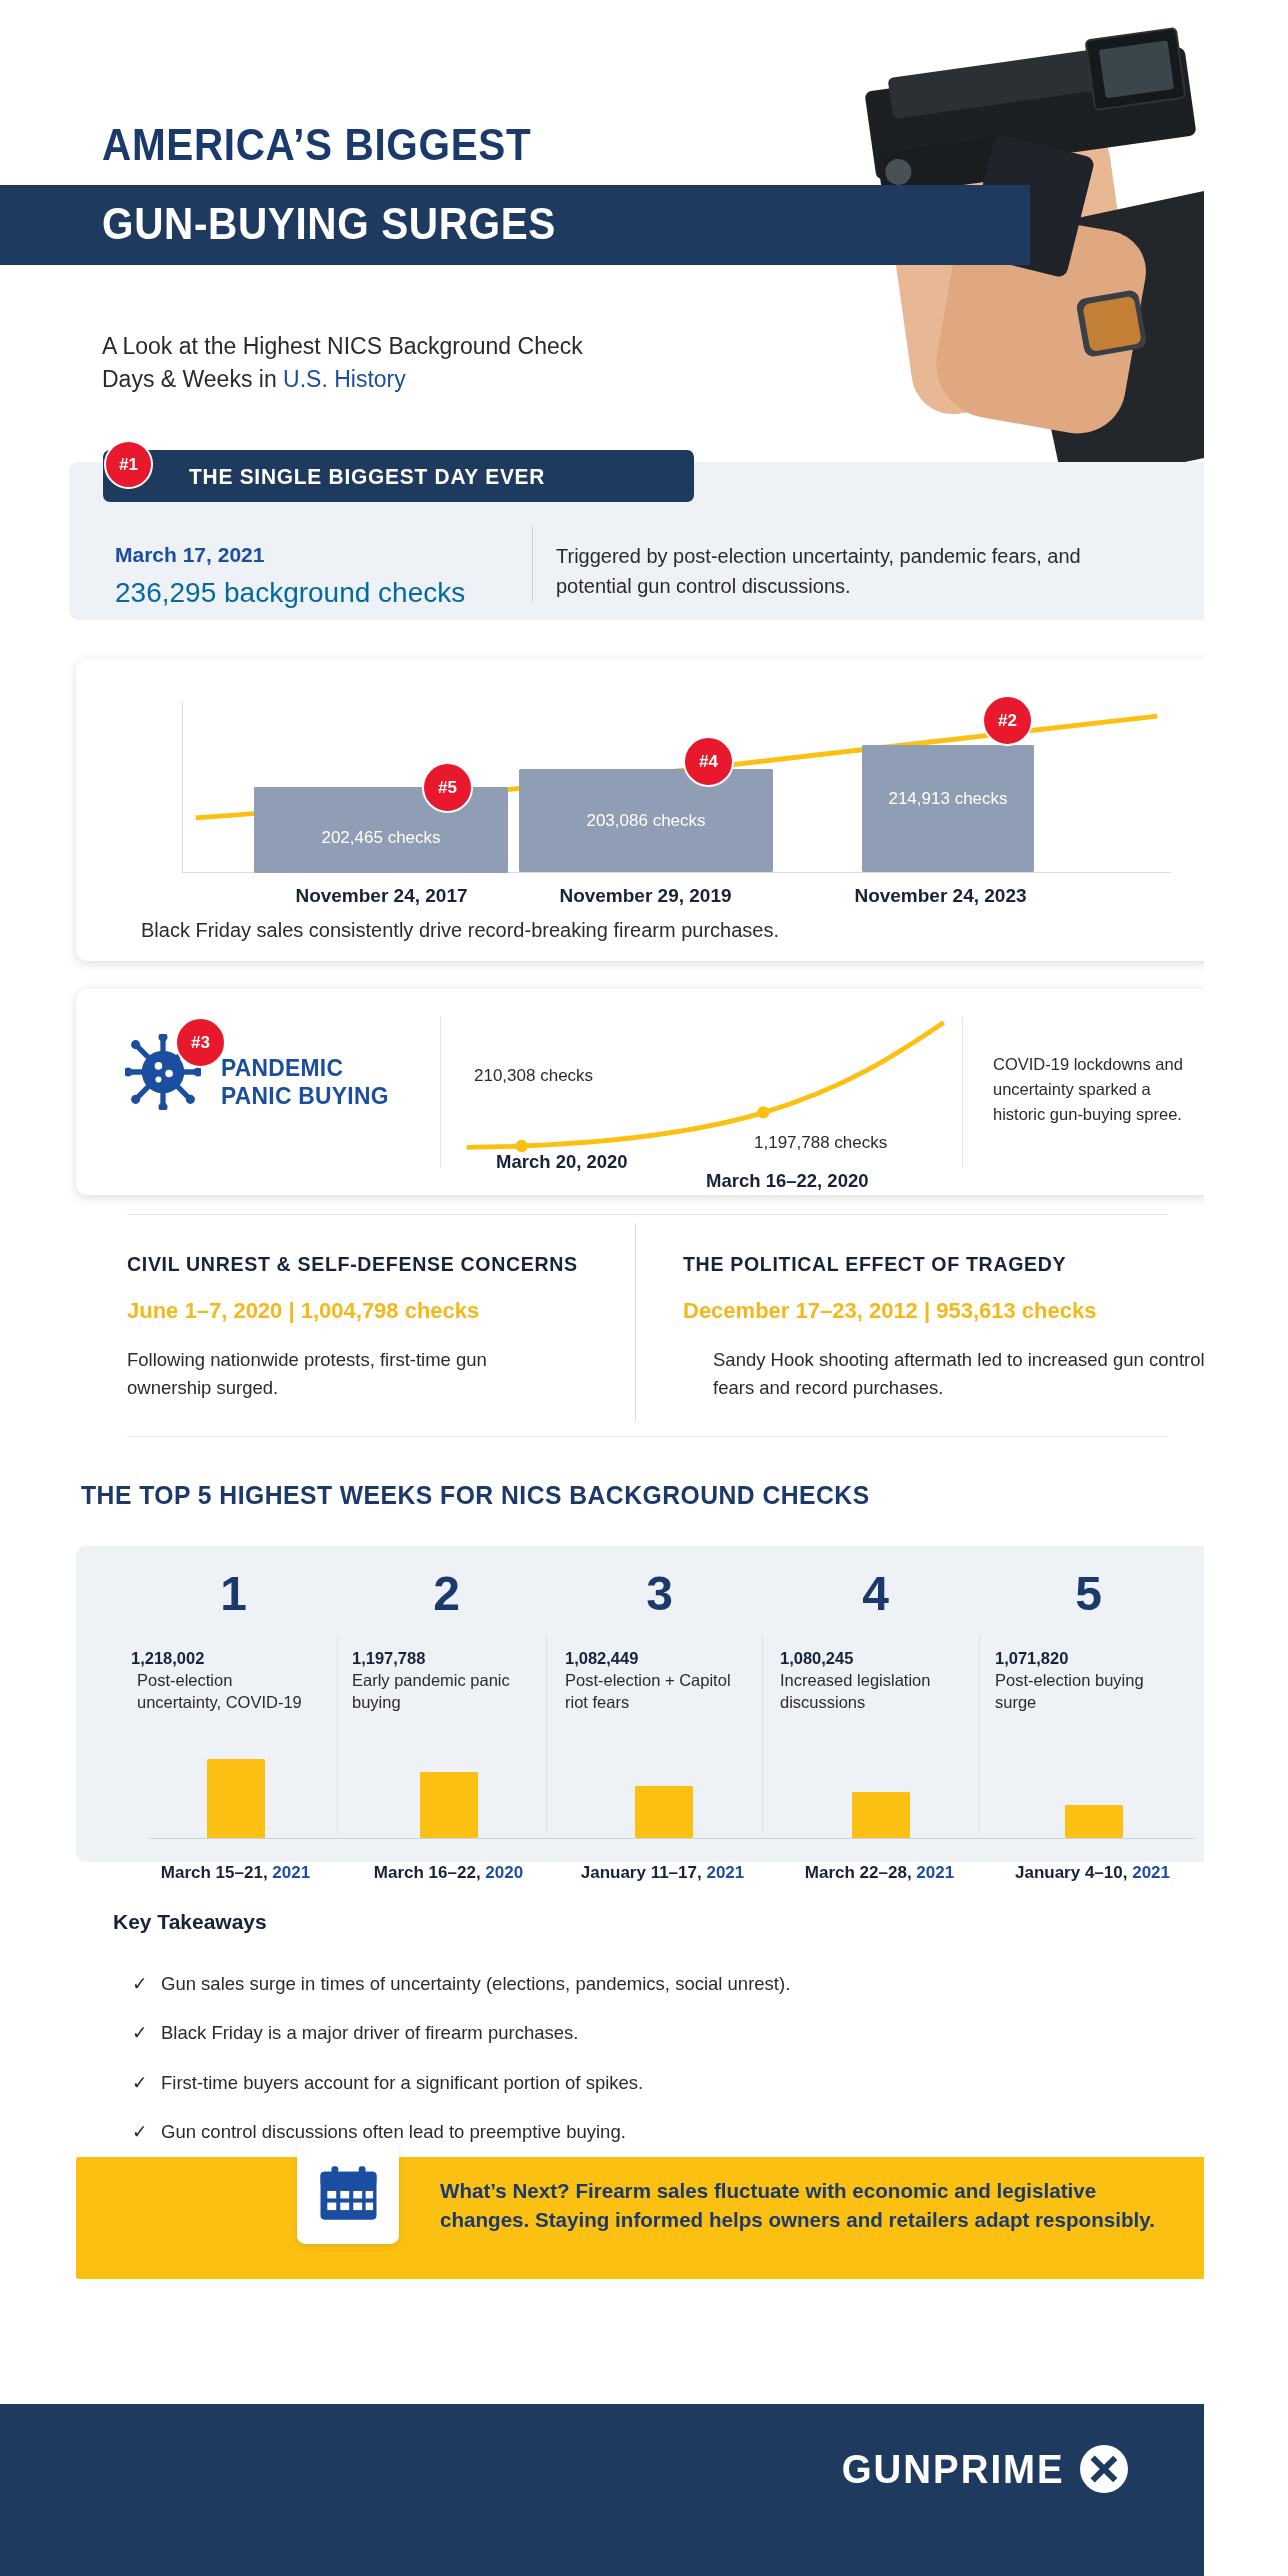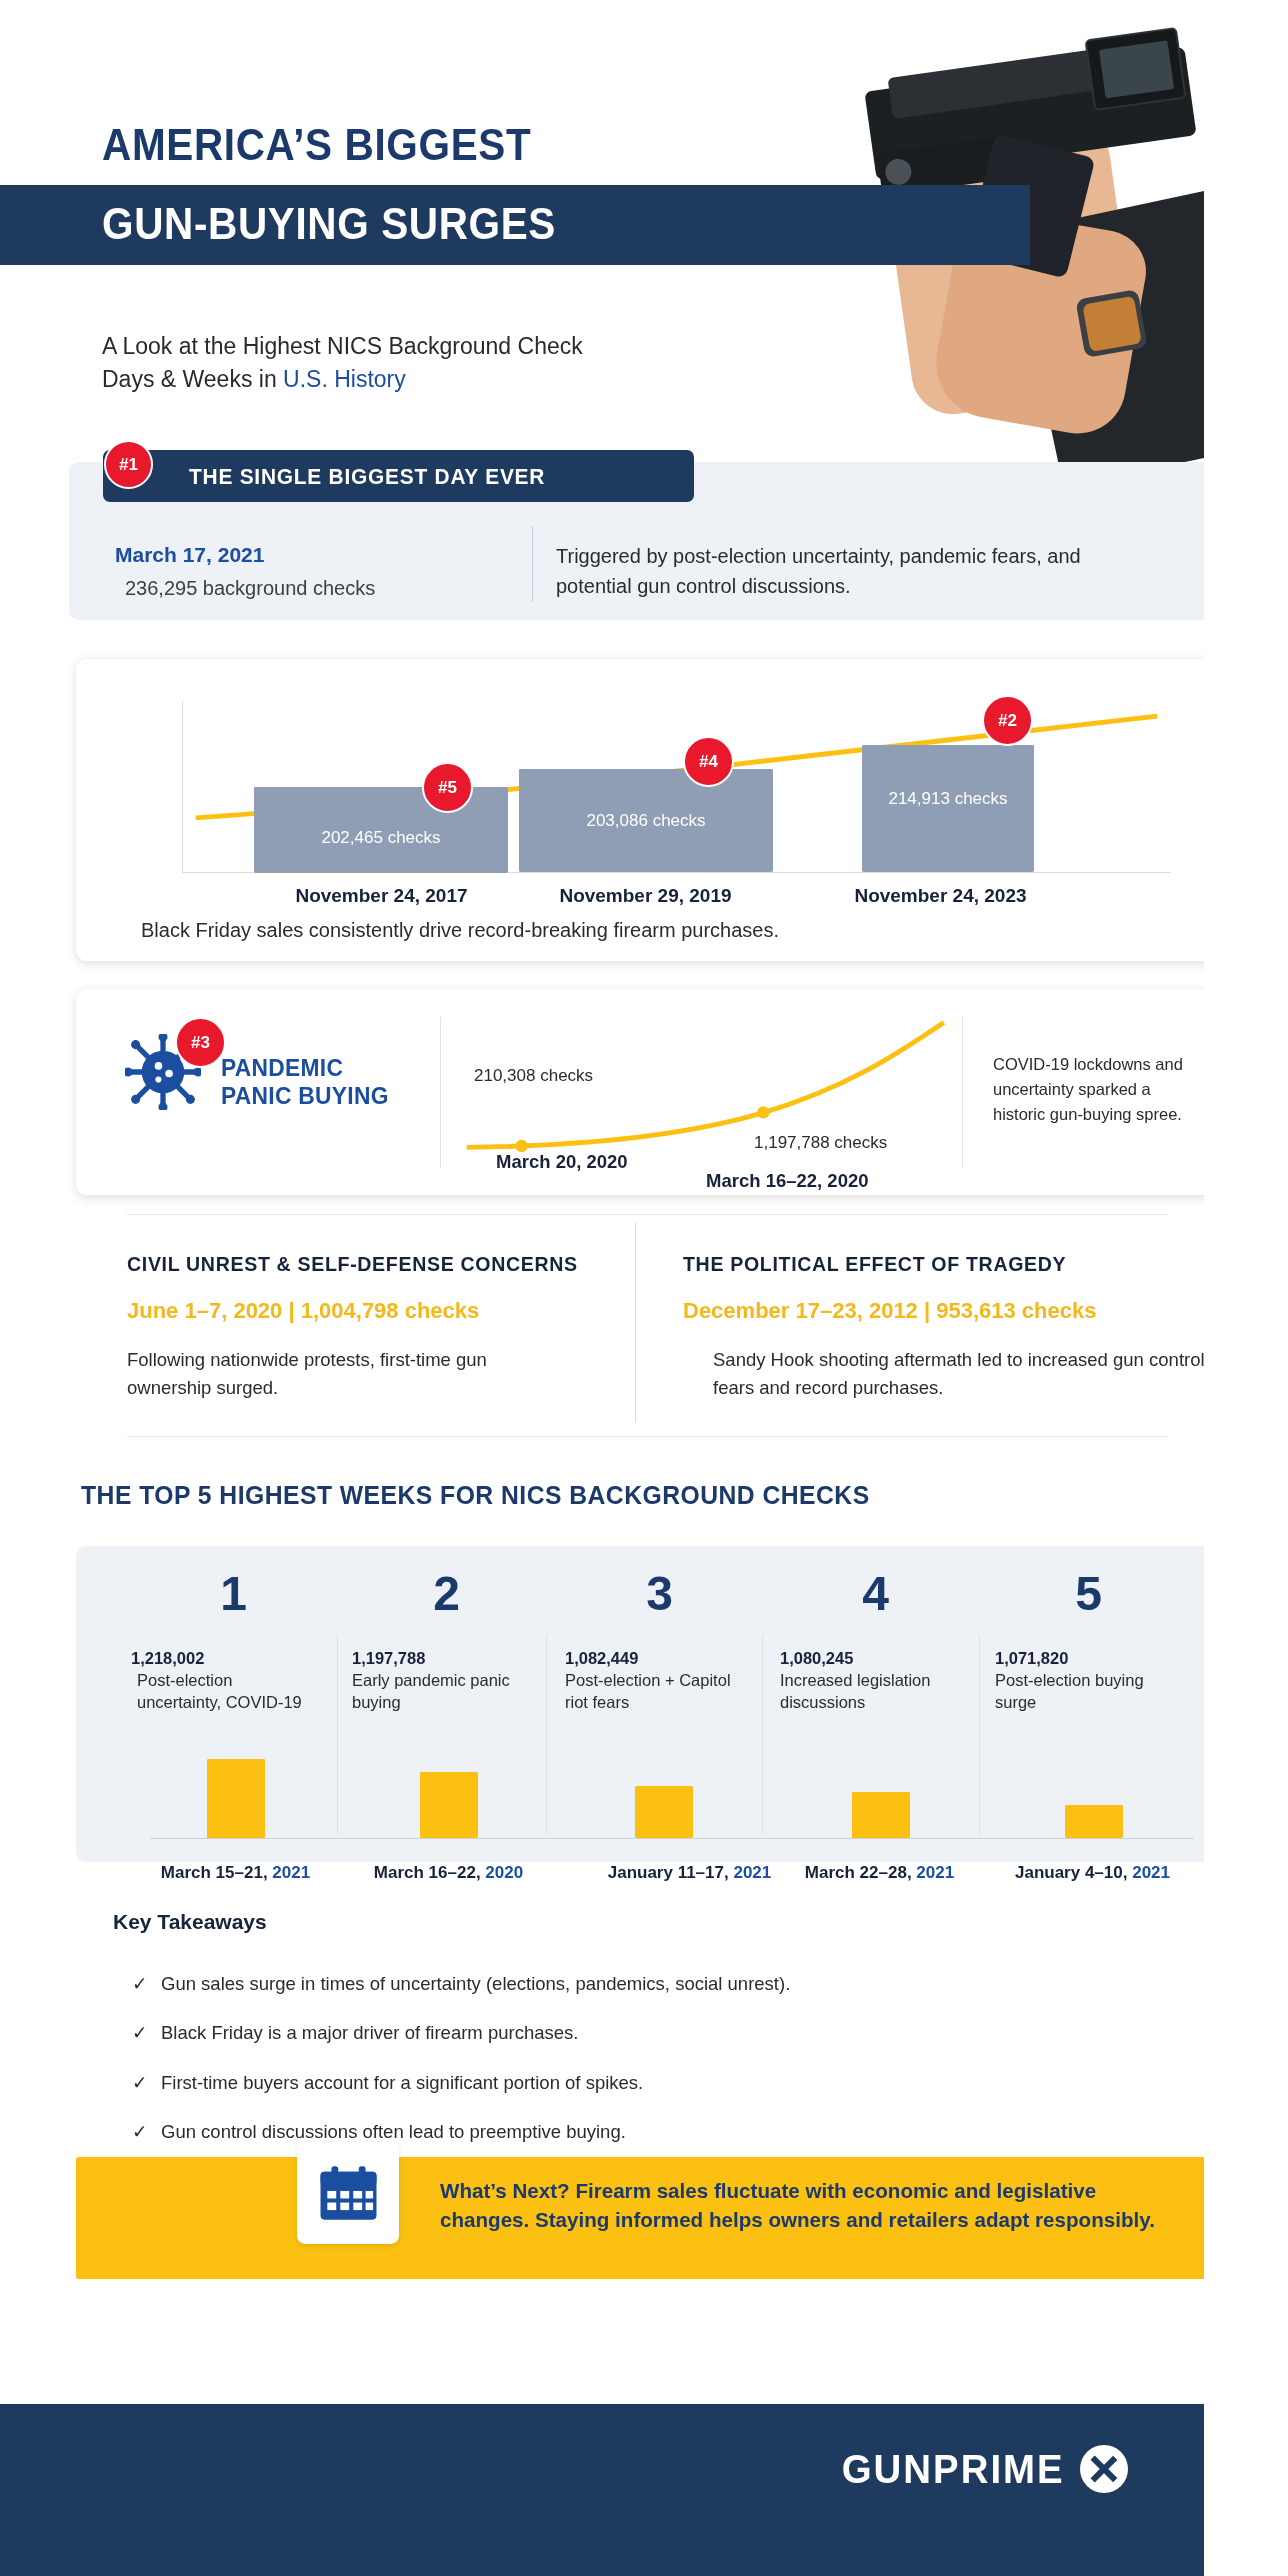--- a/index.html
+++ b/index.html
@@ -200,23 +200,23 @@
   .badge1 { left: 104px; top: 440px; width: 49px; height: 49px; font-size: 17px; }
   .sec1-date {
     position: absolute;
     left: 115px; top: 543px;
     font-size: 21px;
     font-weight: bold;
     color: #1b4ea0;
   }
   .sec1-checks {
     position: absolute;
-    left: 125px; top: 577px;
-    font-size: 20px;
-    color: #404040;
+    left: 115px; top: 577px;
+    font-size: 28px;
+    color: #0369a1;
   }
   .sec1-divider {
     position: absolute;
     left: 532px; top: 526px;
     width: 1.4px; height: 76px;
     background: #c9cfd9;
   }
   .sec1-desc {
     position: absolute;
     left: 556px; top: 541px;
@@ -715,21 +715,21 @@
   <div class="t5-bar" style="left:207px; top:1759px; width:58px; height:80px;"></div>
   <div class="t5-bar" style="left:420px; top:1772px; width:58px; height:66px;"></div>
   <div class="t5-bar" style="left:635px; top:1786px; width:58px; height:52px;"></div>
   <div class="t5-bar" style="left:852px; top:1792px; width:58px; height:47px;"></div>
   <div class="t5-bar" style="left:1065px; top:1805px; width:58px; height:33px;"></div>
 
   <div class="t5-axis"></div>
 
   <div class="t5-date" style="left:122px;"><span>March 15–21, </span><span class="yr">2021</span></div>
   <div class="t5-date" style="left:335px;"><span>March 16–22, </span><span class="yr">2020</span></div>
-  <div class="t5-date" style="left:576px;"><span>January 11–17, </span><span class="yr">2021</span></div>
+  <div class="t5-date" style="left:549px;"><span>January 11–17, </span><span class="yr">2021</span></div>
   <div class="t5-date" style="left:766px;"><span>March 22–28, </span><span class="yr">2021</span></div>
   <div class="t5-date" style="left:979px;"><span>January 4–10, </span><span class="yr">2021</span></div>
 
   <div class="kt-title">Key Takeaways</div>
 
   <div class="kt-check" style="top:1973px;">✓</div>
   <div class="kt-item" style="top:1973px;">Gun sales surge in times of uncertainty (elections, pandemics, social unrest).</div>
 
   <div class="kt-check" style="top:2022px;">✓</div>
   <div class="kt-item" style="top:2022px;">Black Friday is a major driver of firearm purchases.</div>

